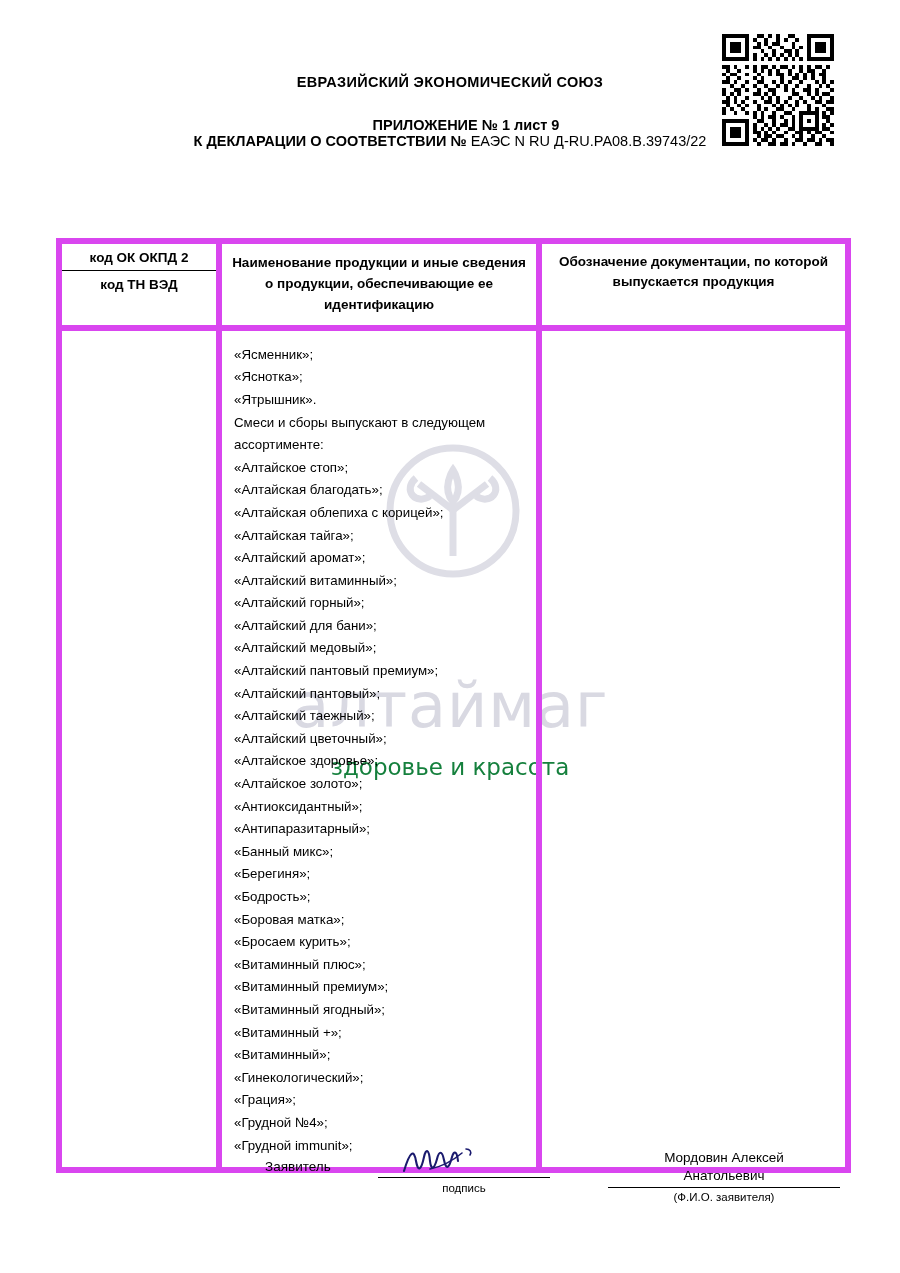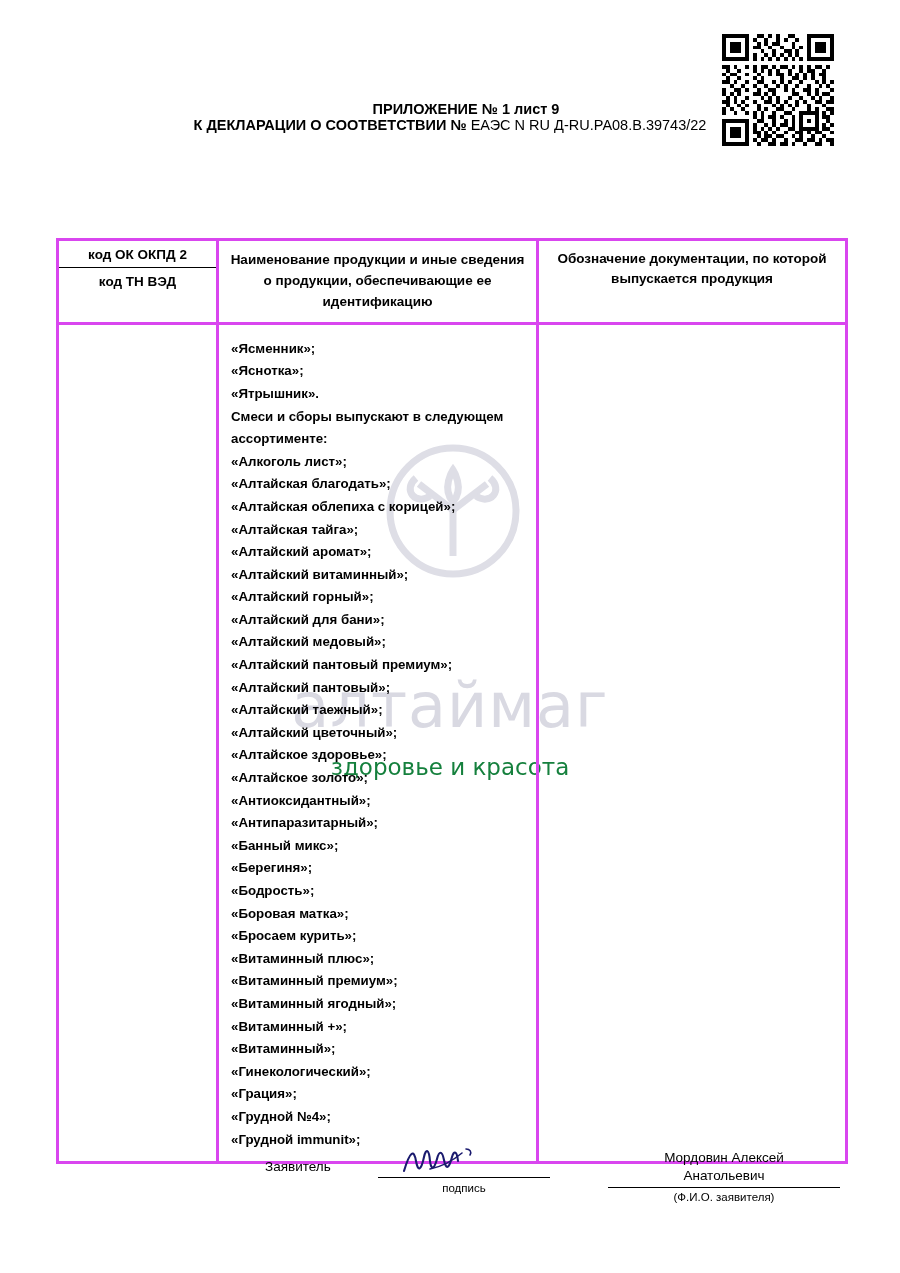--- a/index.html
+++ b/index.html
@@ -101,21 +101,21 @@
     top: 238px;
     width: 789px;
     z-index: 2;
   }
   table.main {
     border-collapse: collapse;
     width: 789px;
     table-layout: fixed;
   }
   table.main td {
-    border: 3px solid #d946ef;
+    border: 6px solid #d946ef;
     vertical-align: top;
   }
   .col-a { width: 160px; }
   .col-b { width: 320px; }
   .col-c { width: 309px; }
 
   .hcell {
     text-align: center;
     font-weight: bold;
     font-size: 13.5px;
@@ -144,21 +144,20 @@
   }
 
   .body-a { height: 780px; }
   .body-b {
     padding: 13px 0 10px 12px;
     font-size: 13.3px;
     line-height: 1.70;
   }
   .body-b .item {
     white-space: nowrap;
-    font-weight: bold;
   }
   .body-c { }
 
   
   .footer {
     position: absolute;
     left: 0;
     top: 1145px;
     width: 900px;
     z-index: 2;
@@ -456,20 +455,21 @@
       <rect x="15" y="28" width="1" height="1"></rect>
         <rect x="18" y="28" width="1" height="1"></rect>
       <rect x="21" y="28" width="1" height="1"></rect>
         <rect x="24" y="28" width="2" height="1"></rect>
       <rect x="28" y="28" width="1" height="1"></rect>
     </g>
   </svg>
 </div>
 
 <div class="doc-header">
+  <div class="line1">ЕВРАЗИЙСКИЙ ЭКОНОМИЧЕСКИЙ СОЮЗ</div>
   <div class="line2">ПРИЛОЖЕНИЕ № 1 лист 9</div>
   <div class="line3">
     <span>К ДЕКЛАРАЦИИ О СООТВЕТСТВИИ №</span>
     <span class="normal">ЕАЭС N RU Д-RU.РА08.В.39743/22</span>
   </div>
 </div>
 
 <div class="tbl-wrap">
   <table class="main">
     <colgroup>
@@ -488,21 +488,21 @@
       </tr>
       <tr>
         <td class="body-a"></td>
         <td class="body-b">
           <div>
               <div class="item">«Ясменник»;</div>
               <div class="item">«Яснотка»;</div>
               <div class="item">«Ятрышник».</div>
               <div class="item">Смеси и сборы выпускают в следующем</div>
               <div class="item">ассортименте:</div>
-              <div class="item">«Алкоголь лист»;</div>
+              <div class="item">«Алтайское стоп»;</div>
               <div class="item">«Алтайская благодать»;</div>
               <div class="item">«Алтайская облепиха с корицей»;</div>
               <div class="item">«Алтайская тайга»;</div>
               <div class="item">«Алтайский аромат»;</div>
               <div class="item">«Алтайский витаминный»;</div>
               <div class="item">«Алтайский горный»;</div>
               <div class="item">«Алтайский для бани»;</div>
               <div class="item">«Алтайский медовый»;</div>
               <div class="item">«Алтайский пантовый премиум»;</div>
               <div class="item">«Алтайский пантовый»;</div>

